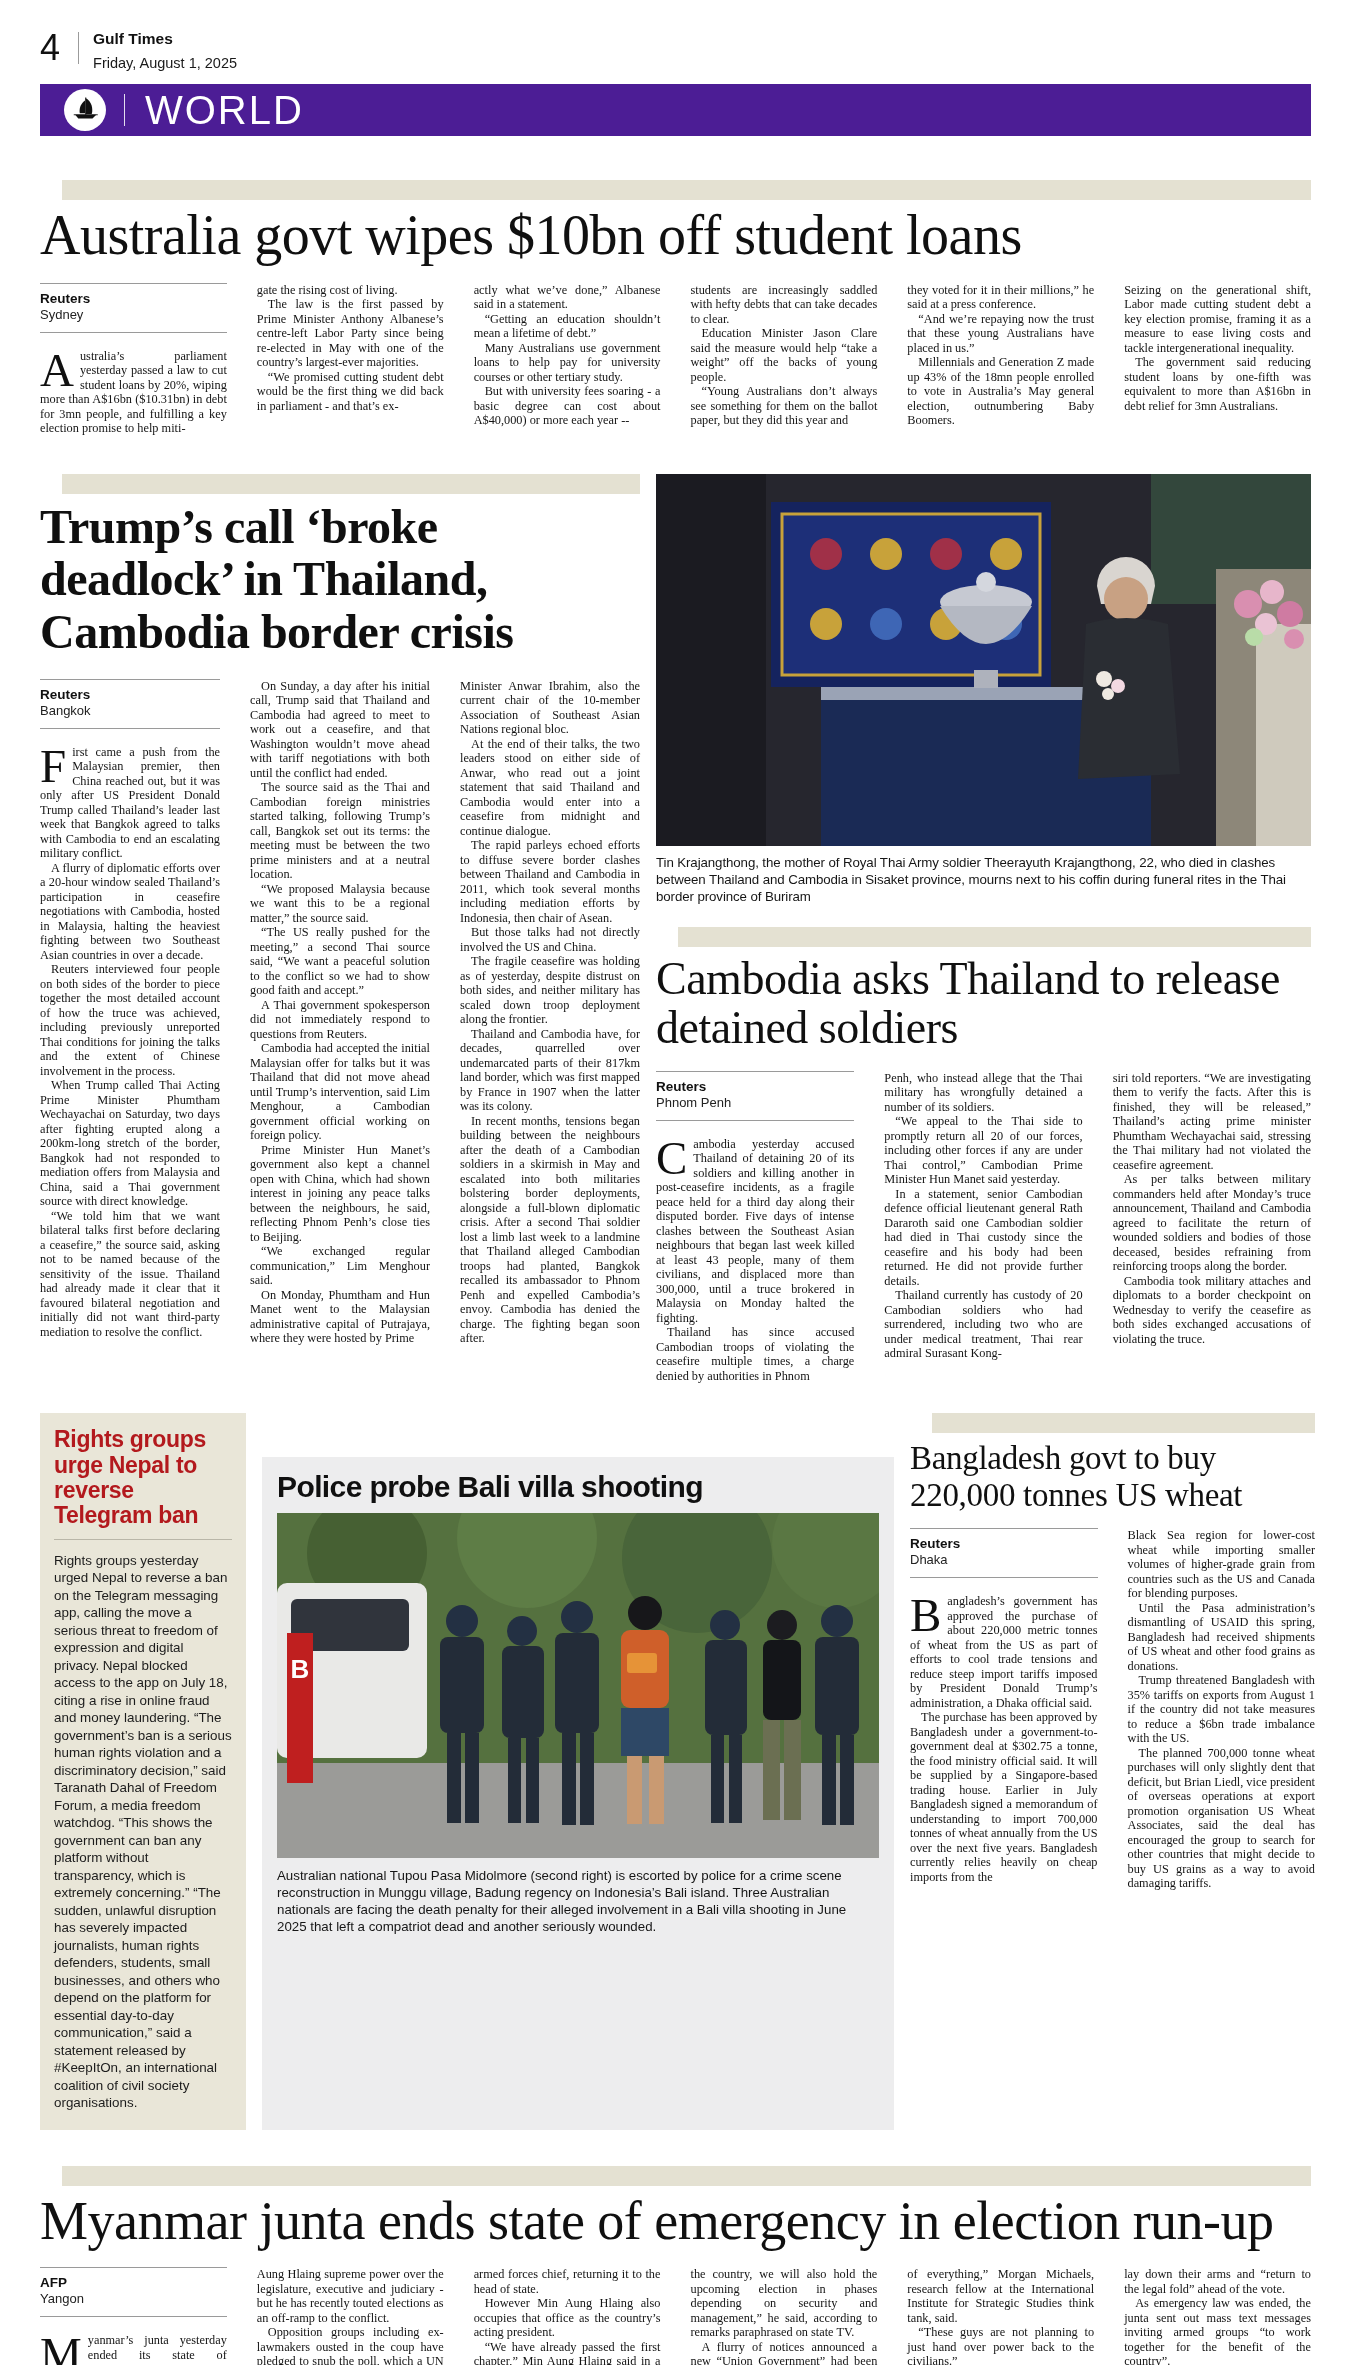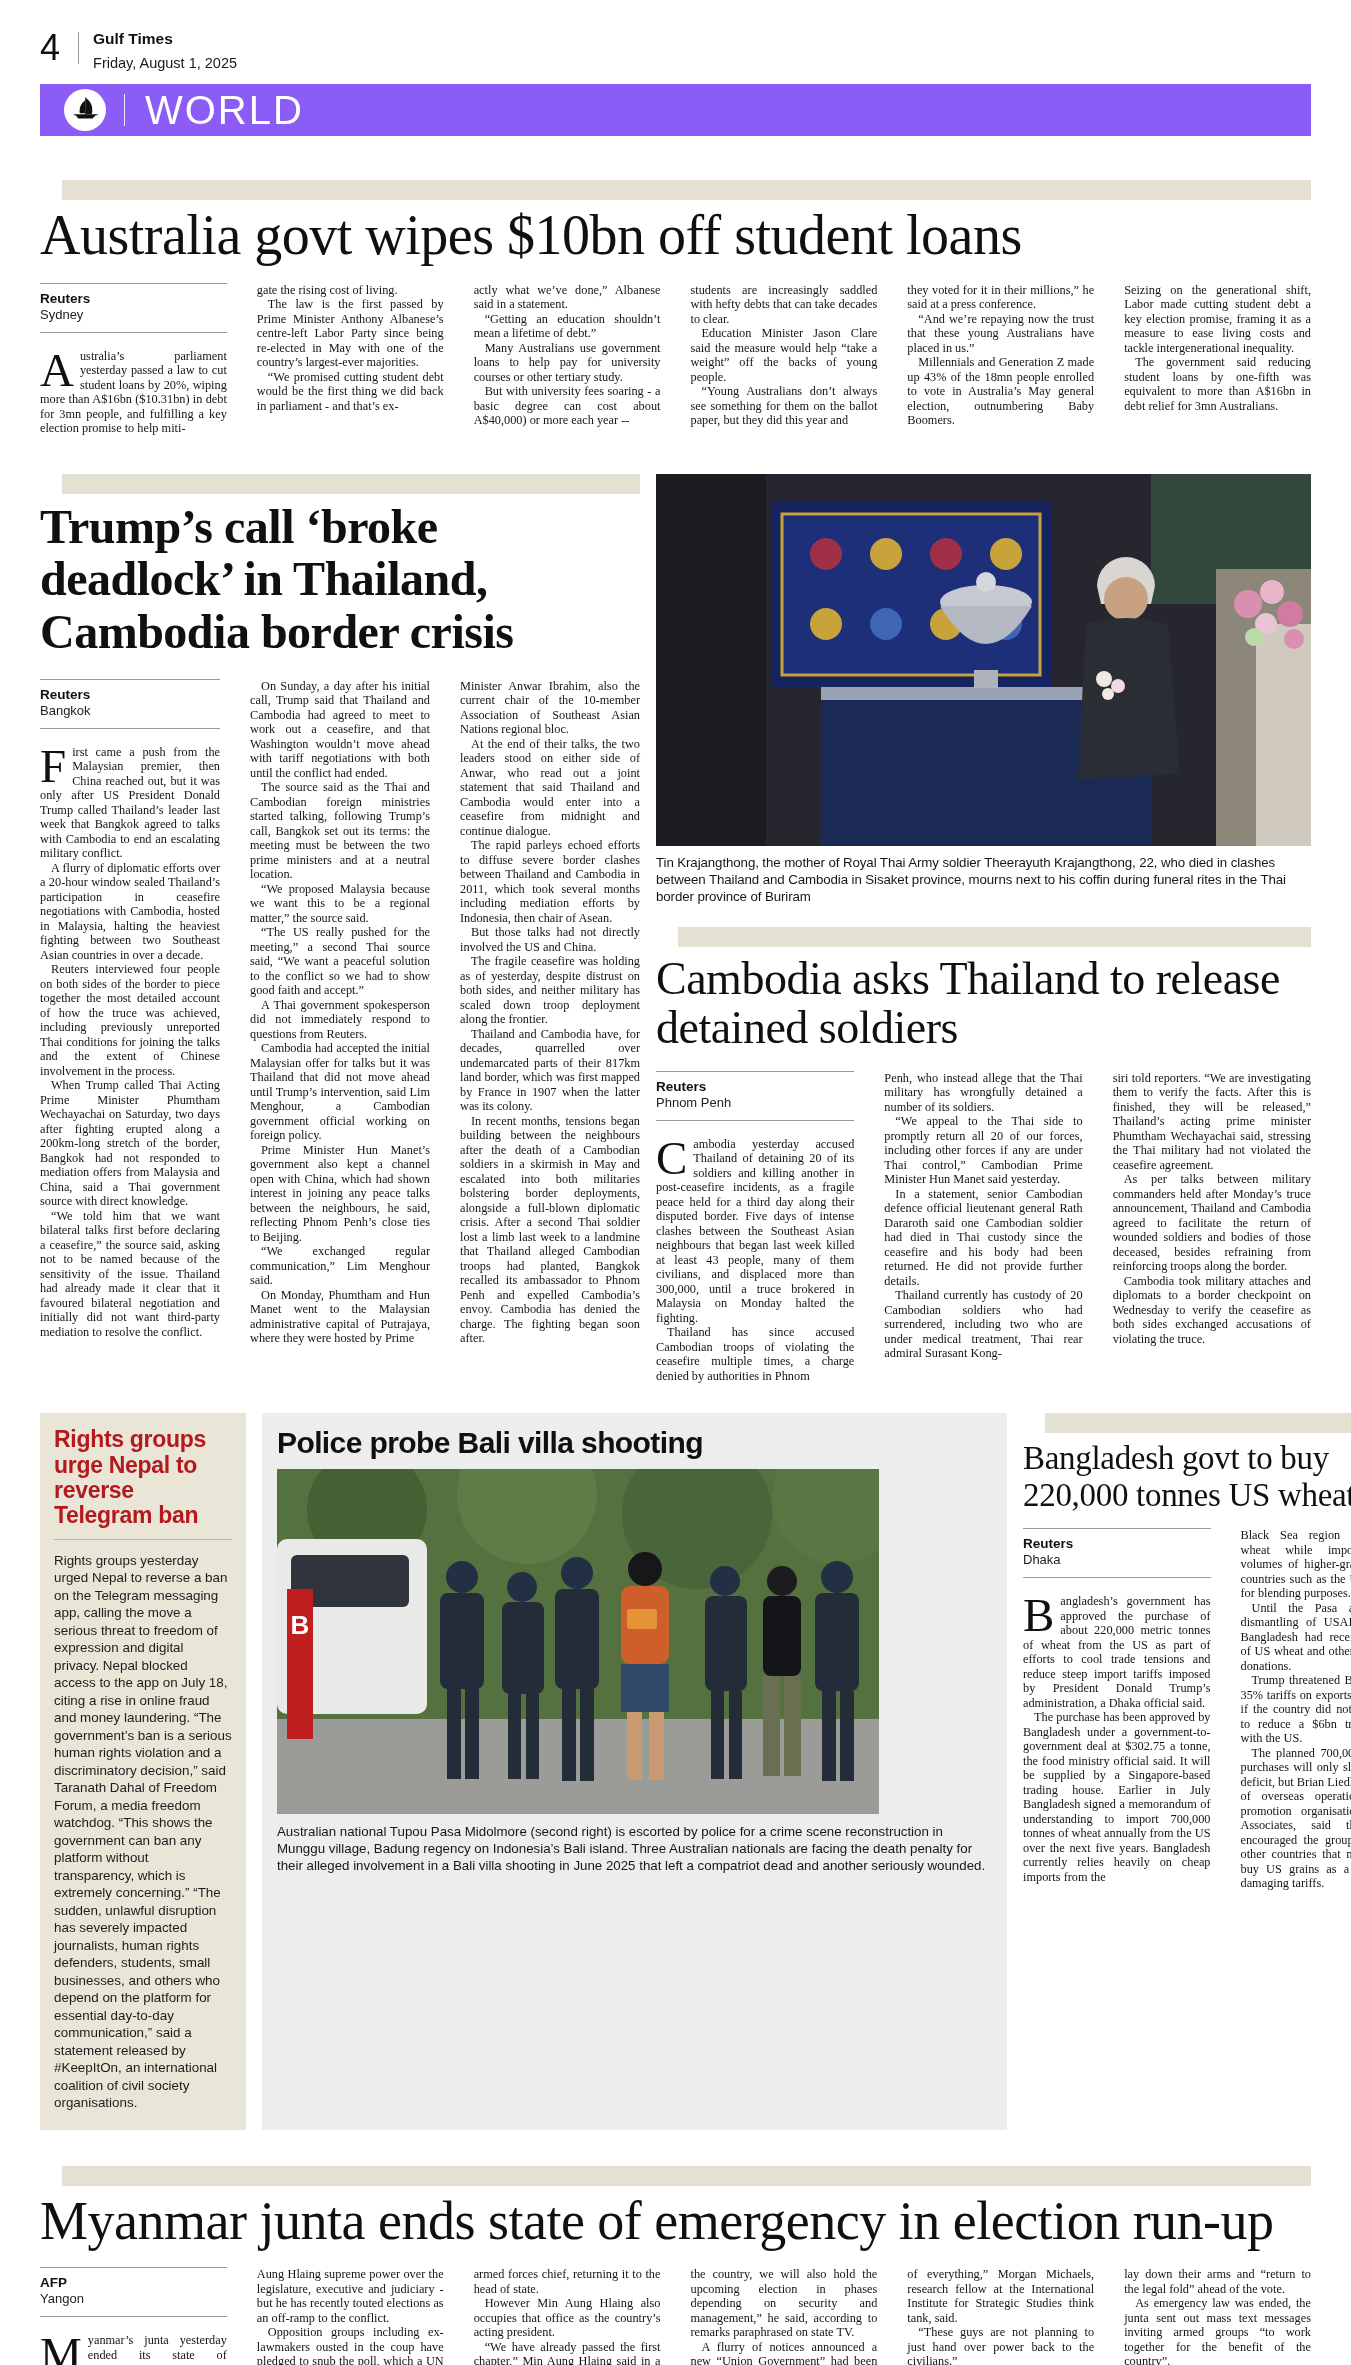--- a/index.html
+++ b/index.html
@@ -7,21 +7,21 @@
         font-family:"Liberation Serif",serif;color:#111;margin:0 auto;}
 
   
   .masthead{display:flex;align-items:flex-start;margin:30px 40px 0;}
   .page-num{font:400 36px/1 "Liberation Sans",sans-serif;color:#111;}
   .mast-rule{width:1px;height:32px;background:#9b9b9b;margin:2px 14px 0 18px;}
   .paper-name{font:700 15.5px/1.1 "Liberation Sans",sans-serif;color:#111;}
   .paper-date{font:400 14.5px/1.2 "Liberation Sans",sans-serif;color:#1a1a1a;margin-top:8px;}
 
   
-  .banner{height:52px;background:#8b5cf6;display:flex;align-items:center;margin:12px 40px 8px;}
+  .banner{height:52px;background:#4c1d95;display:flex;align-items:center;margin:12px 40px 8px;}
   .logo-circle{width:42px;height:42px;border-radius:50%;background:#fff;margin-left:24px;
                display:flex;align-items:center;justify-content:center;flex:0 0 auto;}
   .banner-vrule{width:1px;height:32px;background:rgba(255,255,255,.85);margin:0 20px 0 18px;}
   .section-title{color:#fff;font:400 40px/1 "Liberation Sans",sans-serif;letter-spacing:2px;}
 
   
   .kicker{height:20px;background:#e4e1d2;margin:0 0 7px 22px;}
   h1{font-family:"Liberation Serif",serif;font-weight:400;color:#101010;margin:0;}
   .byline{border-top:1px solid #9a9a9a;border-bottom:1px solid #9a9a9a;
           padding:7px 0 10px;margin-bottom:16px;font-family:"Liberation Sans",sans-serif;}
@@ -52,21 +52,21 @@
   .sec-cam{margin-top:22px;}
   .sec-cam h1{font-size:46px;line-height:1.08;letter-spacing:-0.5px;margin:2px 0 18px;}
 
   
   .band{display:flex;gap:16px;margin:30px 40px 0;}
   .nepal-box{width:206px;flex:0 0 auto;background:#e9e6d8;padding:14px 14px 18px;box-sizing:border-box;}
   .nepal-title{font:700 23px/1.1 "Liberation Sans",sans-serif;color:#b3191d;
                border-bottom:1px solid #b9b6a8;padding-bottom:10px;margin-bottom:12px;
                letter-spacing:-0.3px;}
   .nepal-body p{font:400 13.4px/17.5px "Liberation Sans",sans-serif;color:#1c1c1c;margin:0;}
-  .bali-box{width:745px;flex:0 0 auto;background:#ededee;padding:12px 15px 14px;box-sizing:border-box;}
+  .bali-box{width:632px;flex:0 0 auto;background:#ededee;padding:12px 15px 14px;box-sizing:border-box;margin-top:44px;}
   .bali-title{font:700 30px/1.05 "Liberation Sans",sans-serif;color:#101010;
               letter-spacing:-0.6px;margin:2px 0 10px;}
   .photo-bali{width:602px;height:345px;display:block;}
   .bali-caption{font:400 13.3px/1.28 "Liberation Sans",sans-serif;color:#161616;margin:9px 0 0;}
   .sec-bgd{width:405px;flex:0 0 auto;}
   .sec-bgd h1{font-size:33px;line-height:1.12;letter-spacing:-0.3px;margin:2px 0 14px;}
   .sec-bgd .kicker{margin-left:22px;}
 
   
   .sec-mya{margin:36px 40px 0;}

